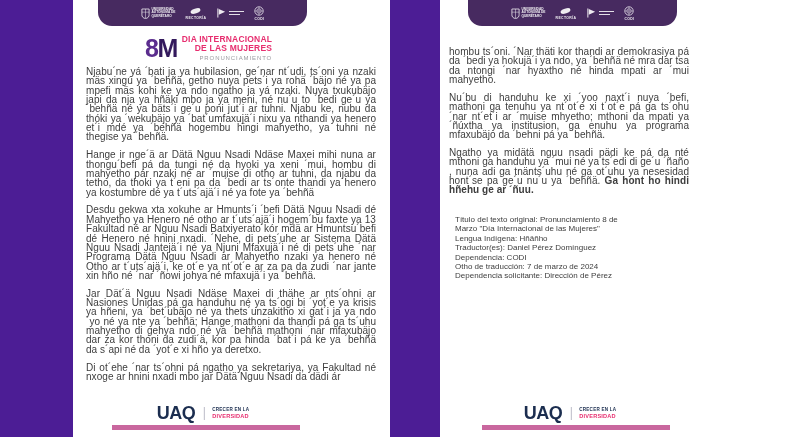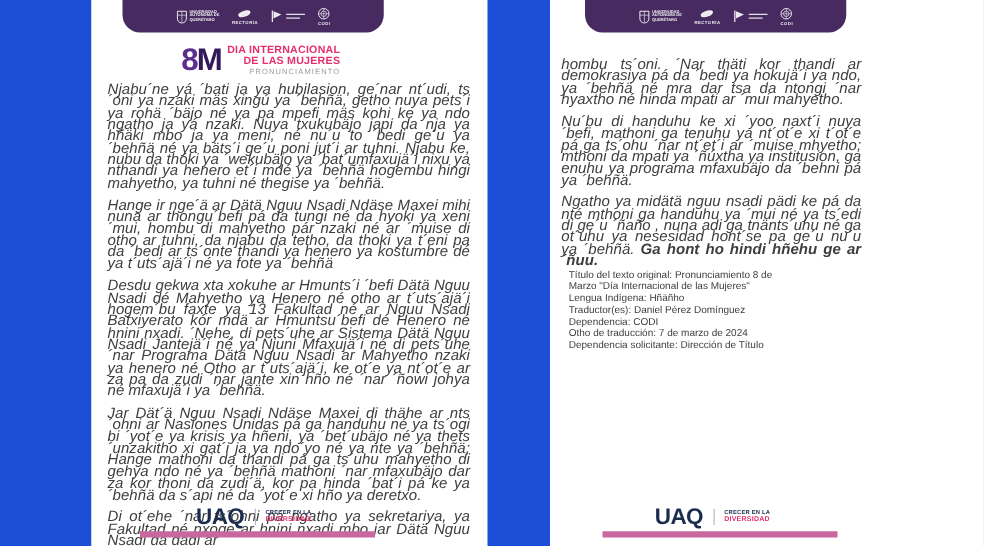--- a/index.html
+++ b/index.html
@@ -1,16 +1,16 @@
 <!DOCTYPE html>
 <html style="--header-purple: #472a60; --accent-pink: #e72e6f; --footer-bar-pink: #c9679e; --logo-navy: #1b2d4f; --text-color: #3d3d3d;"><head>
 <meta charset="utf-8">
 <style>
   html,body{margin:0;padding:0;background:#fff;}
-  .canvas{position:relative;width:716px;height:437px;background:#1d4ed8;overflow:hidden;
+  .canvas{position:relative;width:716px;height:437px;background:#4c1d95;overflow:hidden;
           font-family:"Liberation Sans",sans-serif;}
   .page{position:absolute;top:0;width:317px;height:437px;background:#fff;}
   .page--left{left:73px;}
   .page--right{left:440px;}
 
   
   .band{position:absolute;top:0;height:26px;background:var(--header-purple,#472a60);
         border-radius:0 0 14px 14px;display:flex;align-items:center;justify-content:center;gap:10px;}
   .page--left .band{left:25px;width:209px;}
   .page--right .band{left:28px;width:209px;}
@@ -26,21 +26,21 @@
   
   .banner{position:absolute;left:72px;top:35px;display:flex;align-items:center;gap:5px;}
   .banner-8m{font-size:25px;font-weight:bold;color:#5b2d8e;line-height:23px;letter-spacing:-1.5px;}
   .banner-8m .m{color:#33195c;}
   .banner-text{display:flex;flex-direction:column;text-align:right;}
   .banner-t{color:var(--accent-pink,#e72e6f);font-weight:bold;font-size:8.5px;line-height:9.2px;letter-spacing:.2px;}
   .banner-sub{color:#9a9aa0;font-size:6px;line-height:8px;letter-spacing:.9px;margin-top:.5px;}
 
   
   .body-text{position:absolute;text-align:justify;color:var(--text-color,#3d3d3d);
-             font-size:12px;line-height:9.35px;letter-spacing:.05px;font-style:italic;}
+             font-size:10px;line-height:9.35px;letter-spacing:.05px;}
   .page--left .body-text{left:13px;top:67px;width:290px;}
   .page--right .body-text{left:9px;top:47px;width:240px;}
   .body-text p{margin:0 0 8.5px;}
   .bold{font-weight:bold;}
 
   
   .metadata{position:absolute;left:15px;top:215px;width:172px;font-size:8px;line-height:9.4px;
             color:var(--text-color,#3d3d3d);}
   .metadata .label{font-weight:normal;}
 
@@ -170,21 +170,21 @@
       <p>Nu´bu di handuhu ke xi ´yoo naxt´i nuya ´befi, mathoni ga tenuhu ya nt´ot´e xi t´ot´e pá ga ts´ohu ´nar nt´et´i ar ´muise mhyetho; mthoni da mpati ya ´ñúxtha ya institusion, ga enuhu ya programa mfaxubäjo da ´behni pá ya ´behñä.</p>
       <p><span>Ngatho ya midätä nguu nsadi pädi ke pá da nté mthoni ga handuhu ya ´mui né ya ts´edi di ge´u ´ñaño , nuna adi ga tnänts´uhu né ga ot´uhu ya nesesidad hont´se pa ge´u nu´u ya ´behñä.</span> <span class="bold">Ga hont ho hindi hñehu ge ar ´ñuu.</span></p>
     </div>
 
     <div class="metadata">
       <div><span class="label">Título del texto original:</span> <span>Pronunciamiento 8 de Marzo "Día Internacional de las Mujeres"</span></div>
       <div><span class="label">Lengua Indígena:</span> <span>Hñäñho</span></div>
       <div><span class="label">Traductor(es):</span> <span>Daniel Pérez Domínguez</span></div>
       <div><span class="label">Dependencia:</span> <span>CODI</span></div>
       <div><span class="label">Otho de traducción:</span> <span>7 de marzo de 2024</span></div>
-      <div><span class="label">Dependencia solicitante:</span> <span>Dirección de Título</span></div>
+      <div><span class="label">Dependencia solicitante:</span> <span>Dirección de Pérez</span></div>
     </div>
 
     <div class="footer">
       <span class="footer-uaq">UAQ</span>
       <span class="footer-sep"></span>
       <span class="footer-tag">
         <span class="tag1">CRECER EN LA</span>
         <span class="tag2">DIVERSIDAD</span>
       </span>
     </div>

